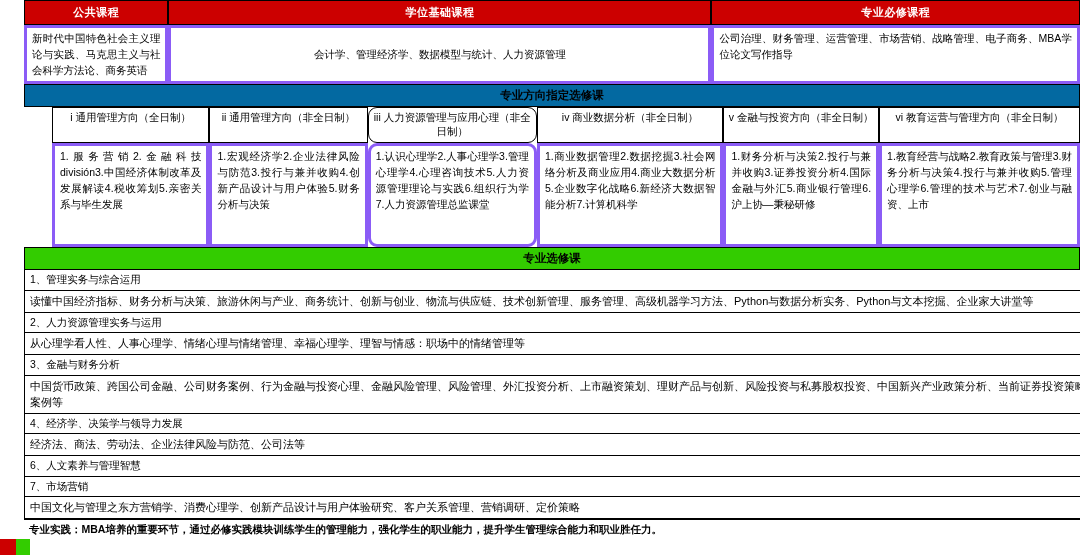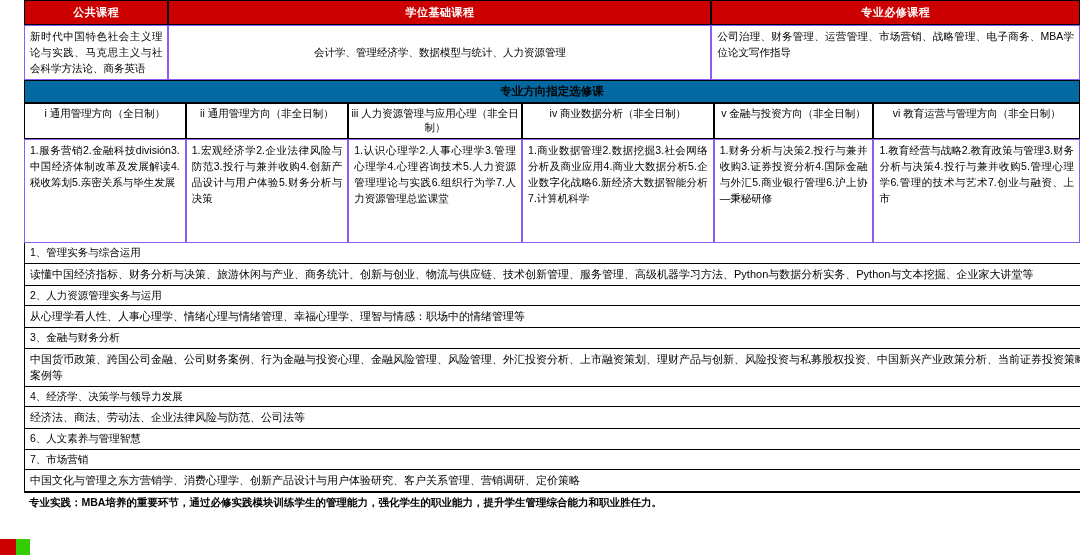--- a/index.html
+++ b/index.html
@@ -19,21 +19,21 @@
     width: 1080px;
     height: 555px;
     position: relative;
     display: flex;
     flex-direction: column;
     padding-left: 24px;
   }
   
   .row { display: flex; width: 100%; }
   .cell {
-    border: 1px solid #8b5cf6;
+    border: 3px solid #8b5cf6;
     padding: 3px 5px;
     line-height: 1.45;
     overflow: hidden;
   }
   .hdr-red {
     background: #cc0000;
     color: #ffffff;
     font-weight: bold;
     text-align: center;
     font-size: 11px;
@@ -66,23 +66,23 @@
     text-align: center;
     border: 1px solid #000;
     padding: 3px 2px;
     font-weight: normal;
   }
   
   .c1 { width: 145px; }
   .c2 { width: 545px; }
   .c3 { width: 370px; }
 
-  .d1 { width: 172px; }
+  .d1 { width: 172px; margin-left: 28px; }
   .d2 { width: 173px; }
-  .d3 { width: 185px; }
+  .d3 { width: 185px; border-radius: 9px; }
   .d4 { width: 204px; }
   .d5 { width: 170px; }
   .d6 { width: 220px; }
 
   .body-cell {
     font-size: 10.5px;
     line-height: 1.5;
     vertical-align: top;
     text-align: justify;
   }
@@ -158,20 +158,23 @@
 
   <div class="row">
     <div class="cell body-cell dir-body d1">1.服务营销2.金融科技división3.中国经济体制改革及发展解读4.税收筹划5.亲密关系与毕生发展</div>
     <div class="cell body-cell dir-body d2">1.宏观经济学2.企业法律风险与防范3.投行与兼并收购4.创新产品设计与用户体验5.财务分析与决策</div>
     <div class="cell body-cell dir-body d3">1.认识心理学2.人事心理学3.管理心理学4.心理咨询技术5.人力资源管理理论与实践6.组织行为学7.人力资源管理总监课堂</div>
     <div class="cell body-cell dir-body d4">1.商业数据管理2.数据挖掘3.社会网络分析及商业应用4.商业大数据分析5.企业数字化战略6.新经济大数据智能分析7.计算机科学</div>
     <div class="cell body-cell dir-body d5">1.财务分析与决策2.投行与兼并收购3.证券投资分析4.国际金融与外汇5.商业银行管理6.沪上协—秉秘研修</div>
     <div class="cell body-cell dir-body d6">1.教育经营与战略2.教育政策与管理3.财务分析与决策4.投行与兼并收购5.管理心理学6.管理的技术与艺术7.创业与融资、上市</div>
   </div>
 
+  <div class="row">
+    <div class="hdr-green" style="width:1080px;">专业选修课</div>
+  </div>
 
   <div class="full sub-title">1、管理实务与综合运用</div>
   <div class="full sub-body">读懂中国经济指标、财务分析与决策、旅游休闲与产业、商务统计、创新与创业、物流与供应链、技术创新管理、服务管理、高级机器学习方法、Python与数据分析实务、Python与文本挖掘、企业家大讲堂等</div>
 
   <div class="full sub-title">2、人力资源管理实务与运用</div>
   <div class="full sub-body">从心理学看人性、人事心理学、情绪心理与情绪管理、幸福心理学、理智与情感：职场中的情绪管理等</div>
 
   <div class="full sub-title">3、金融与财务分析</div>
   <div class="full sub-body">中国货币政策、跨国公司金融、公司财务案例、行为金融与投资心理、金融风险管理、风险管理、外汇投资分析、上市融资策划、理财产品与创新、风险投资与私募股权投资、中国新兴产业政策分析、当前证券投资策略与案例等</div>
 

